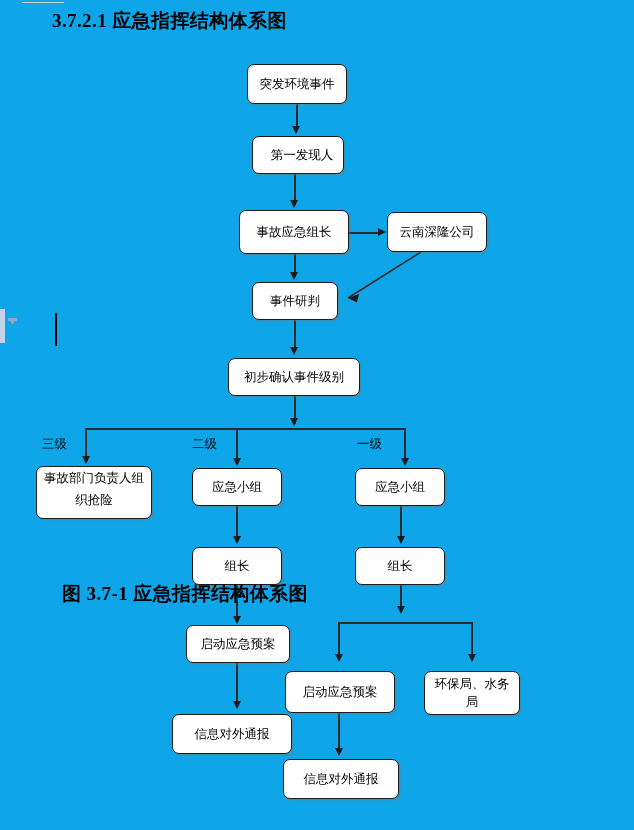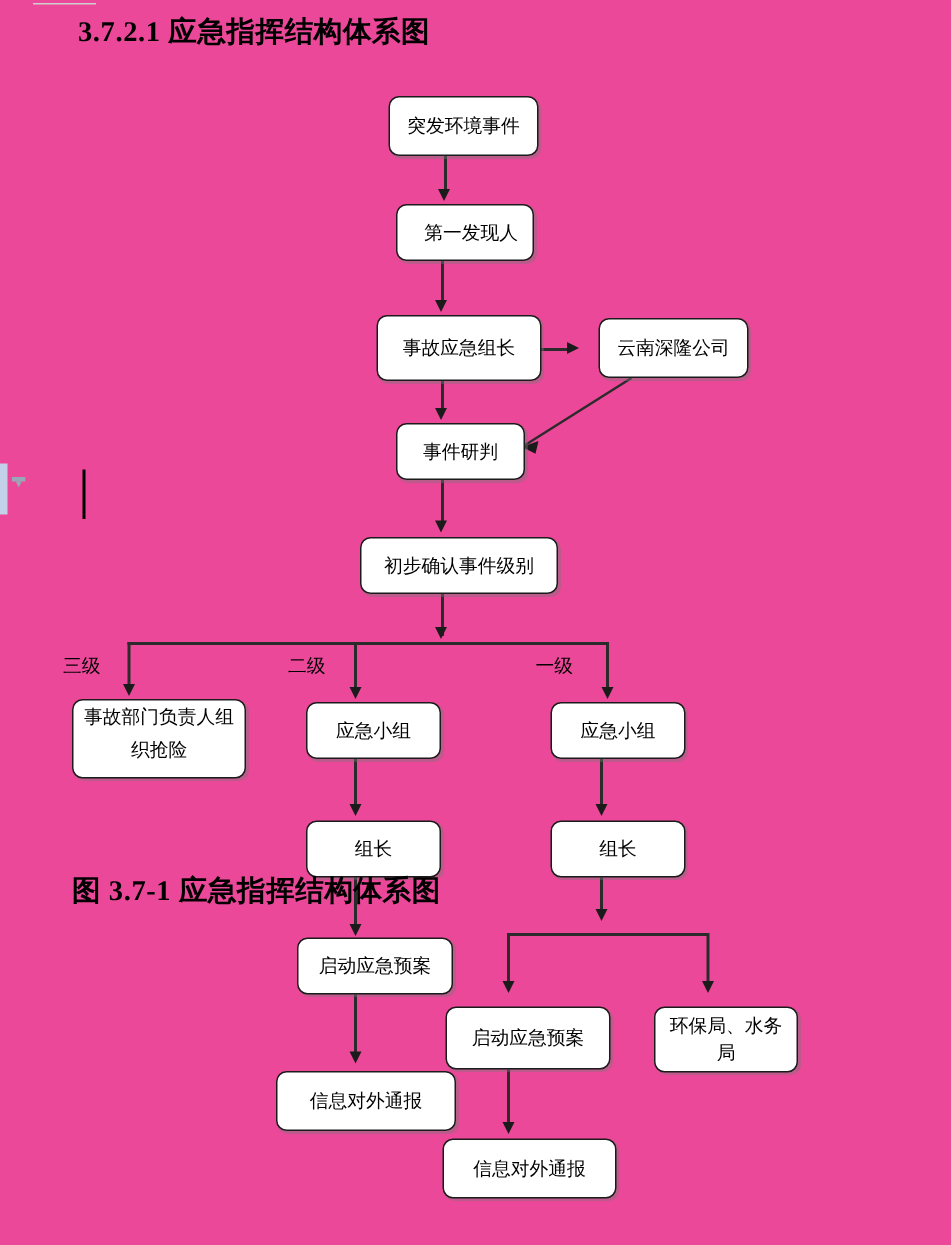--- a/index.html
+++ b/index.html
@@ -8,40 +8,40 @@
     background: #ffffff;
   }
   body {
     font-family: "Liberation Serif", "DejaVu Serif", serif;
     -webkit-font-smoothing: antialiased;
   }
   #page {
     position: relative;
     width: 634px;
     height: 830px;
-    background: #ec4899;
+    background: #0ea5e9;
     overflow: hidden;
   }
 
   
   .heading {
     position: absolute;
     font-family: "Liberation Serif", "DejaVu Serif", serif;
     font-weight: bold;
     color: #000000;
     white-space: nowrap;
     letter-spacing: 0.4px;
   }
   #doc-title {
     left: 52px;
     top: 8px;
     font-size: 19px;
   }
   #figure-caption {
-    left: 48px;
+    left: 62px;
     top: 581px;
     font-size: 19px;
     z-index: 40;
     background: transparent;
   }
 
   
   .node {
     position: absolute;
     box-sizing: border-box;
@@ -53,21 +53,20 @@
     font-size: 12.5px;
     line-height: 1.45;
     display: flex;
     align-items: center;
     justify-content: center;
     text-align: center;
     box-shadow: 1.5px 1.5px 0.5px rgba(120,120,120,0.42);
     overflow: hidden;
     z-index: 20;
     padding: 0 4px;
-    margin-left: 12px;
   }
   .node .node-text { display: block; }
   .node.clip { align-items: flex-start; line-height: 1.75; }
 
   
   .vline, .hline {
     position: absolute;
     background: #2b2b2b;
     z-index: 10;
   }

